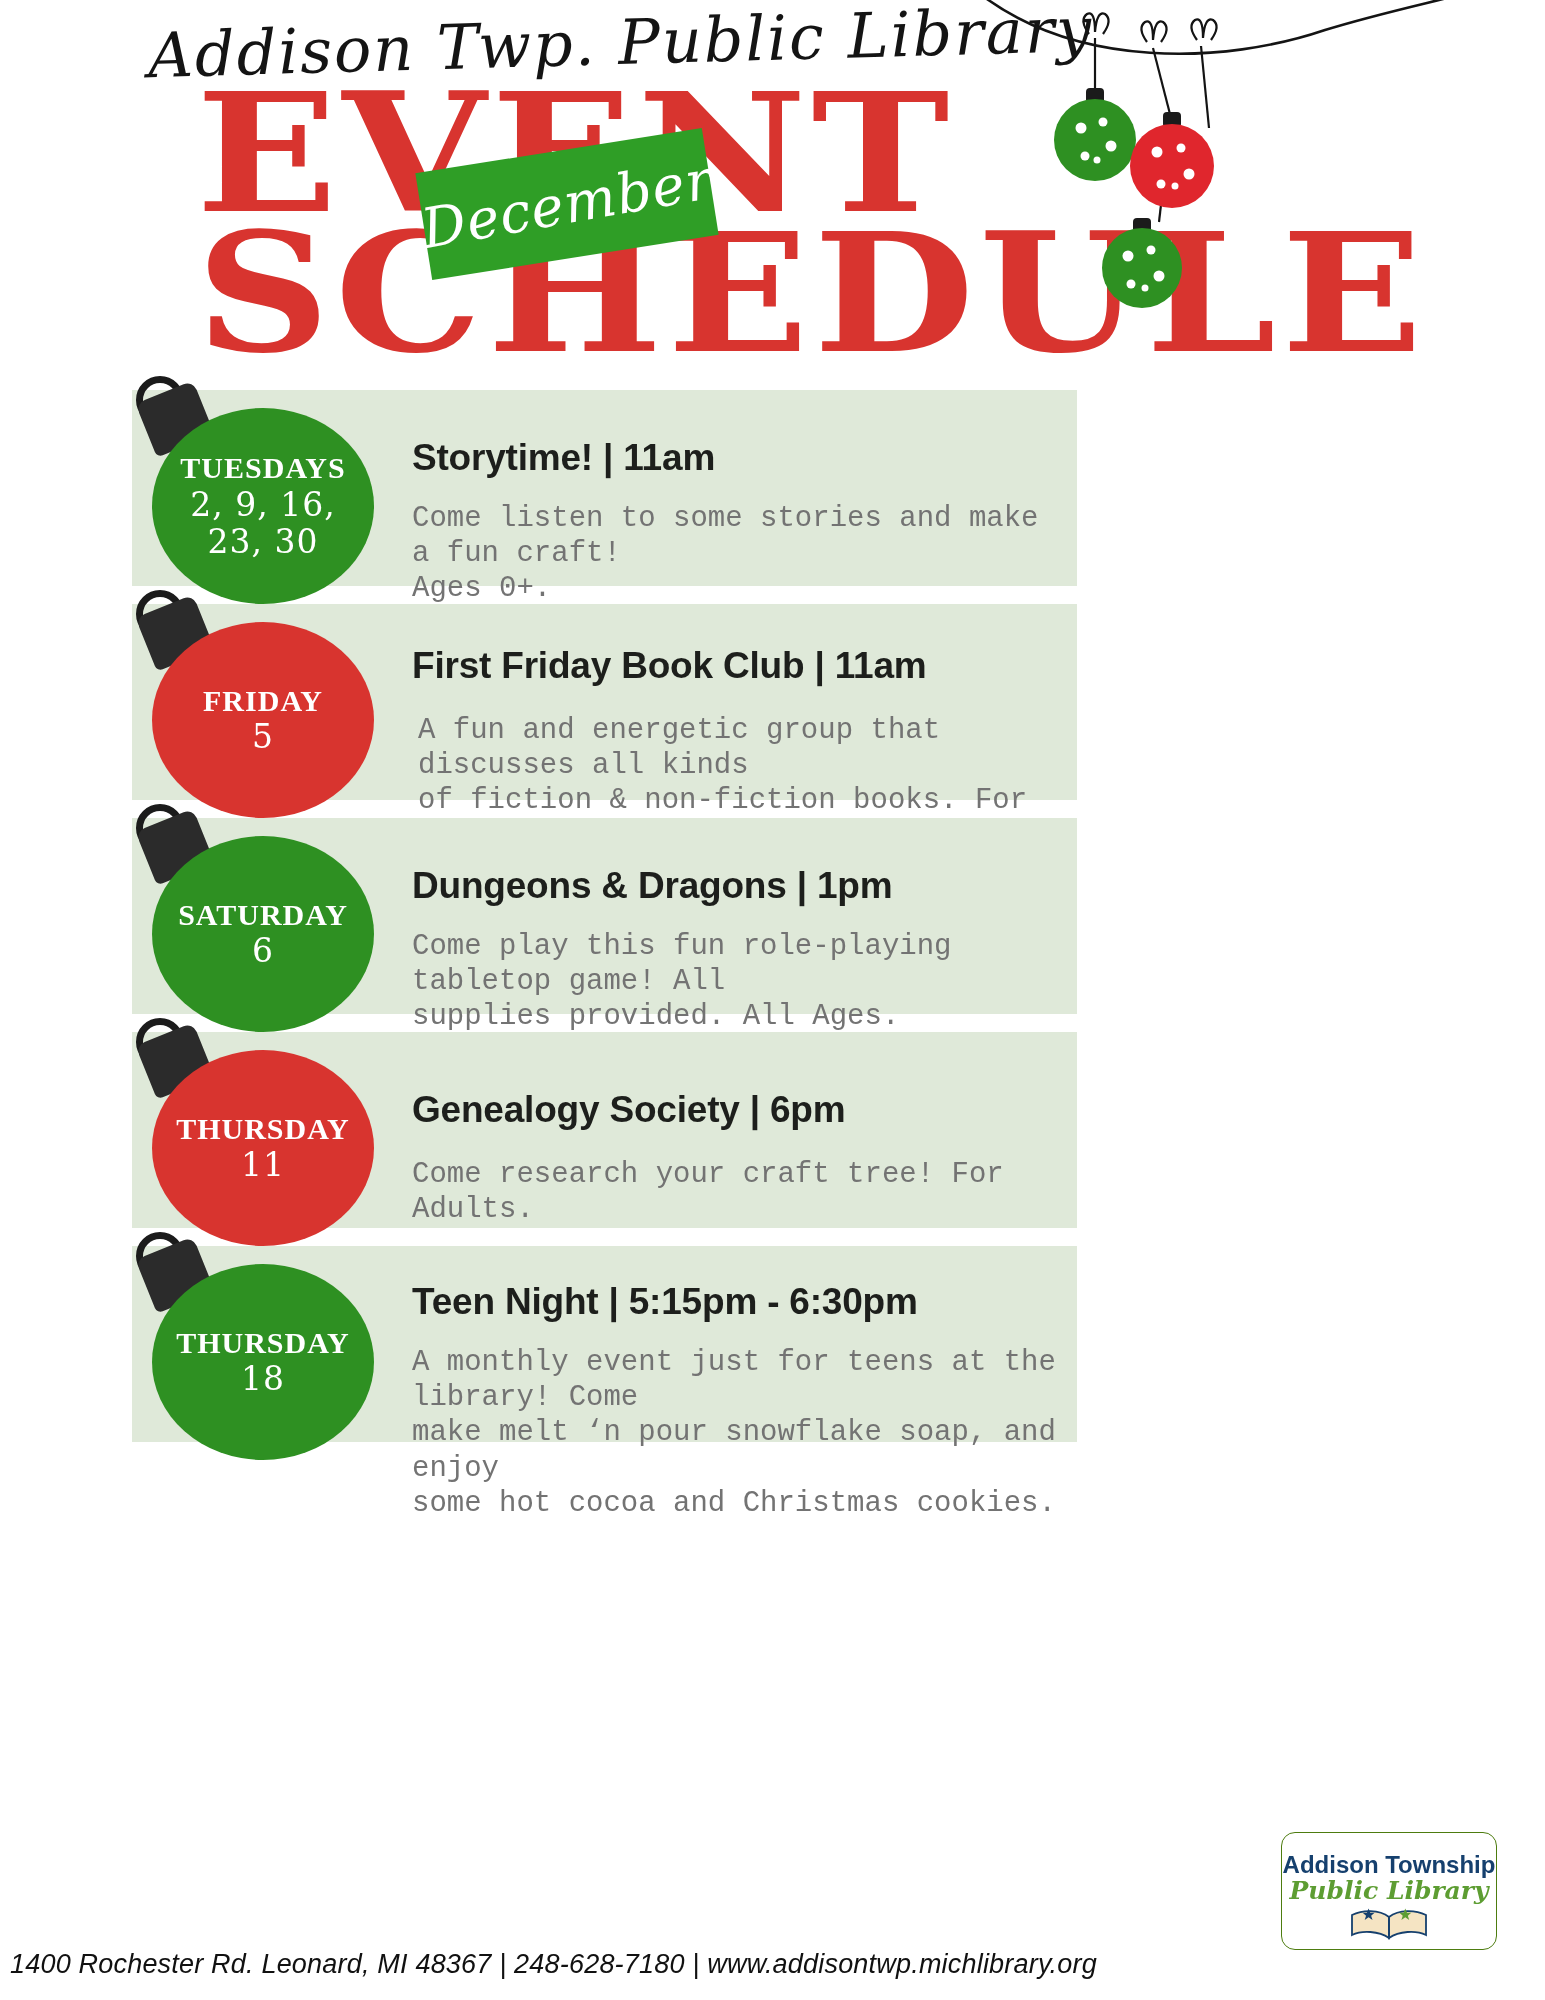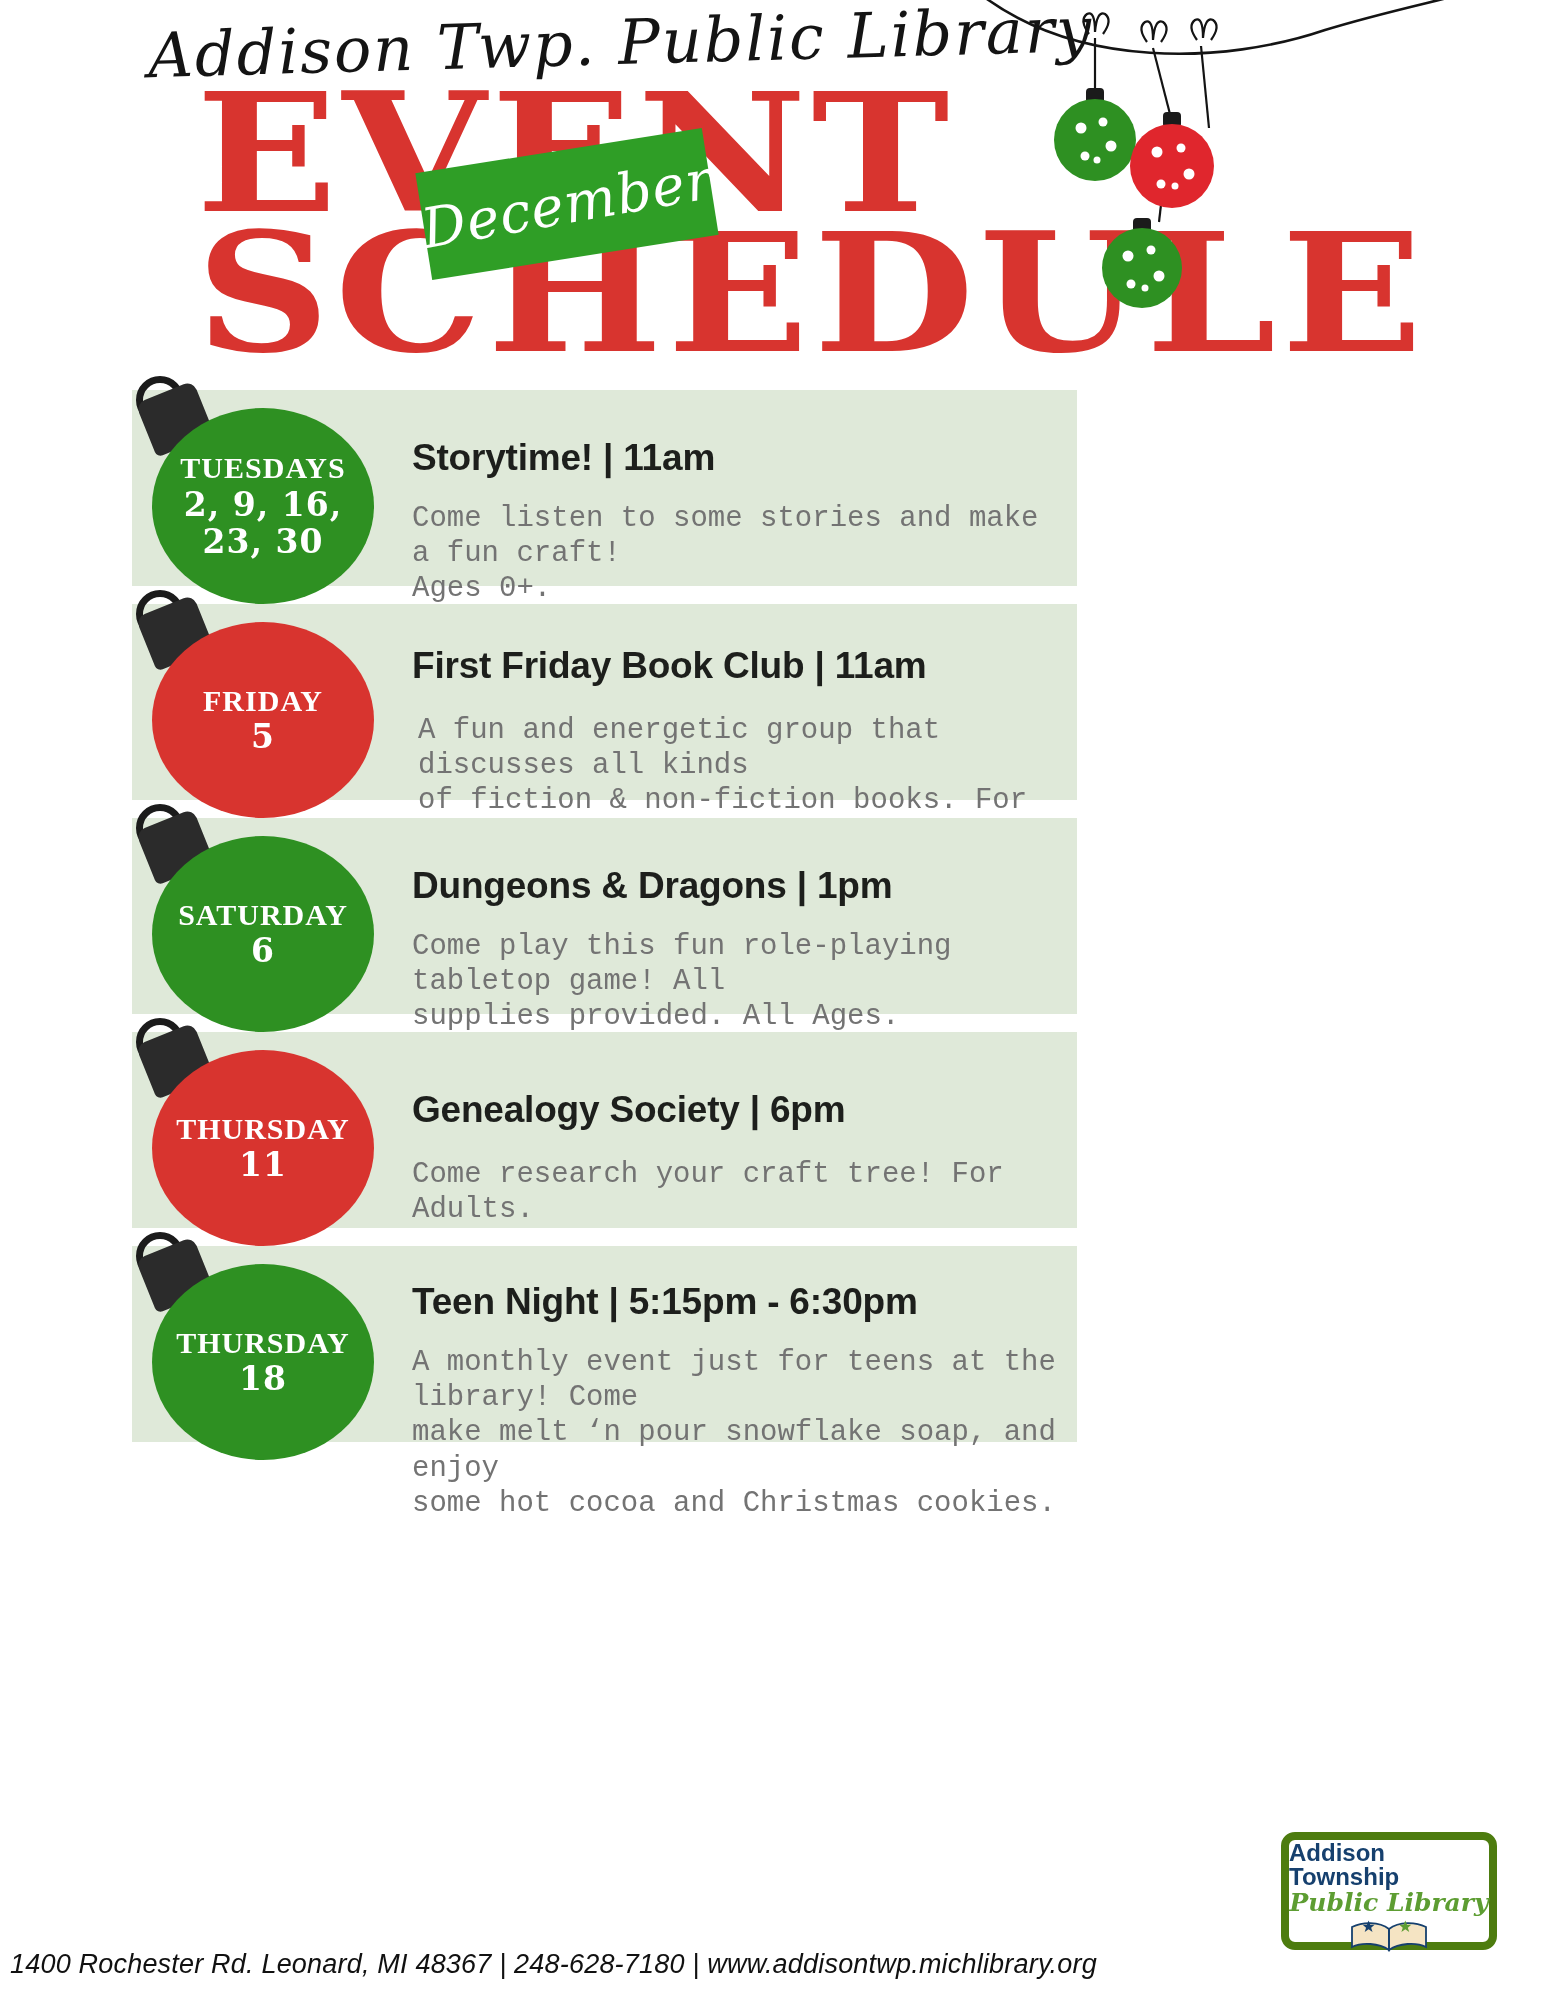--- a/index.html
+++ b/index.html
@@ -116,21 +116,21 @@
   .badge-day {
     font-family: Liberation Serif, serif;
     font-weight: 700;
     font-size: 30px;
     letter-spacing: 1px;
     line-height: 1.12;
     text-transform: uppercase;
   }
   .badge-dates {
     font-family: "DejaVu Serif", serif;
-    font-weight: 700;
+    font-weight: 400;
     font-size: 33px;
     letter-spacing: 1px;
     line-height: 1.12;
     margin-top: 2px;
   }
   .badge-circle.multi .badge-day { font-size: 30px; }
   .badge-circle.multi .badge-dates { font-size: 33px; }
 
   .row-text {
     position: absolute;
@@ -160,21 +160,21 @@
   .row.r4 .row-text { top: 36px; }
   .row.r4 .row-desc { margin-top: 26px; }
   .row.r5 .row-text { top: 14px; }
 
   
   .logo-box {
     position: absolute;
     right: 48px; bottom: 50px;
     width: 216px; height: 118px;
     background: #ffffff;
-    border: 8px solid #4d7c0f;
+    border: 1px solid #4d7c0f;
     border-radius: 14px;
     display: flex; flex-direction: column;
     align-items: center; justify-content: center;
     z-index: 20;
     padding-top: 16px;
   }
   .logo-l1 {
     font-family: "Liberation Sans", sans-serif;
     font-weight: 700;
     font-size: 24px;

